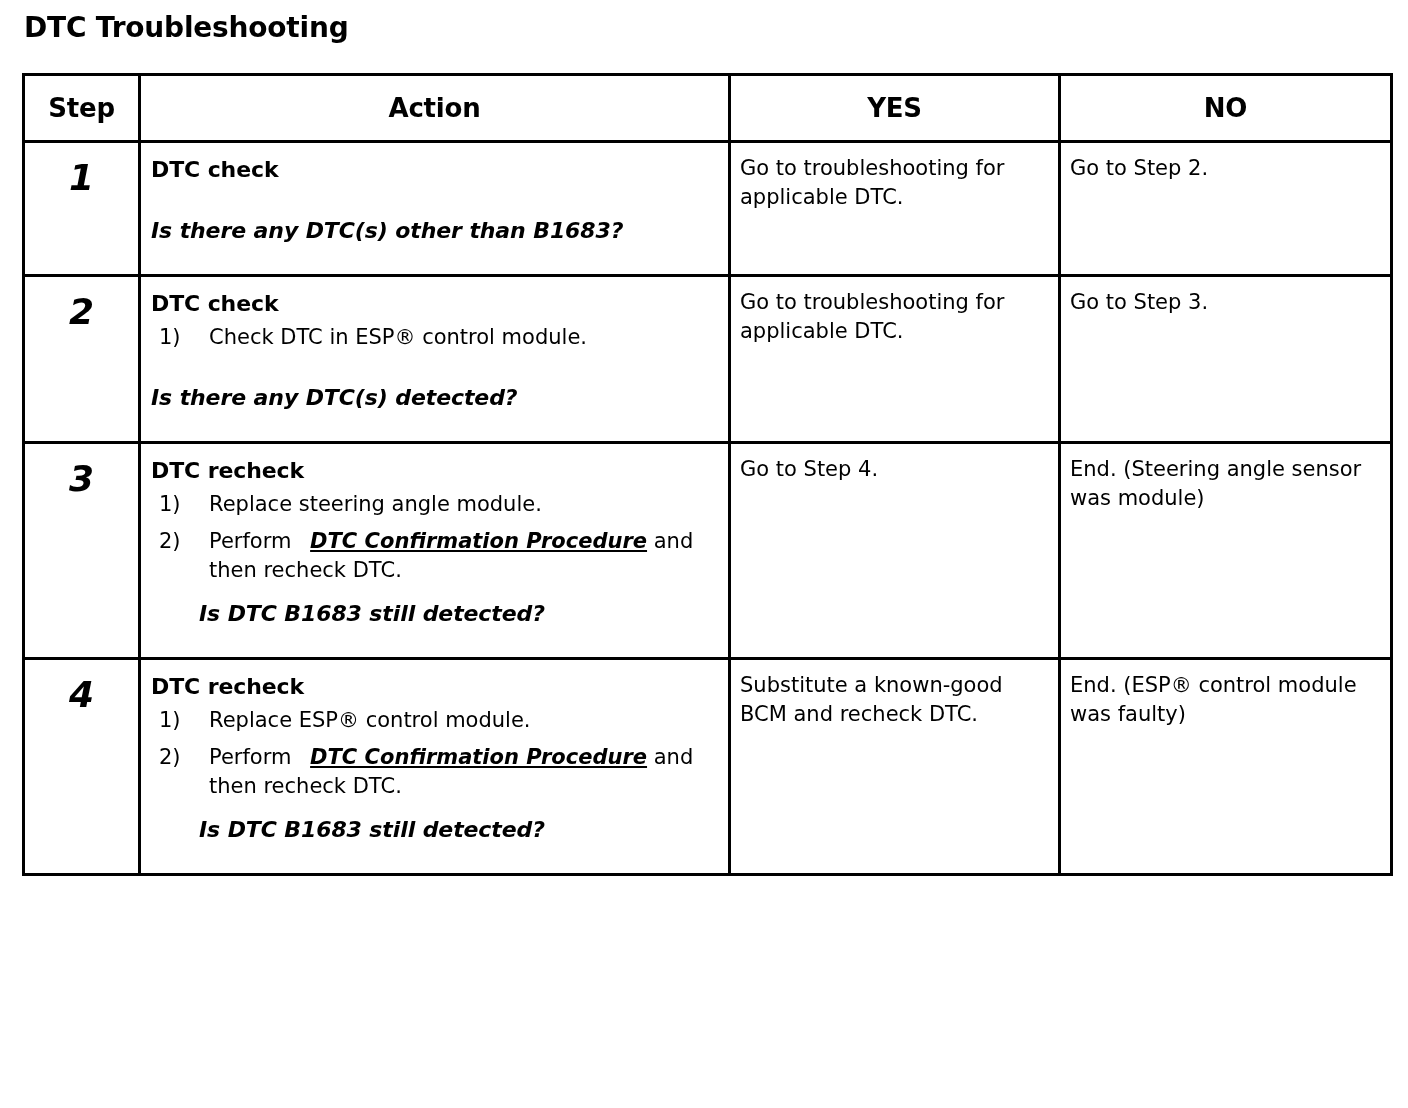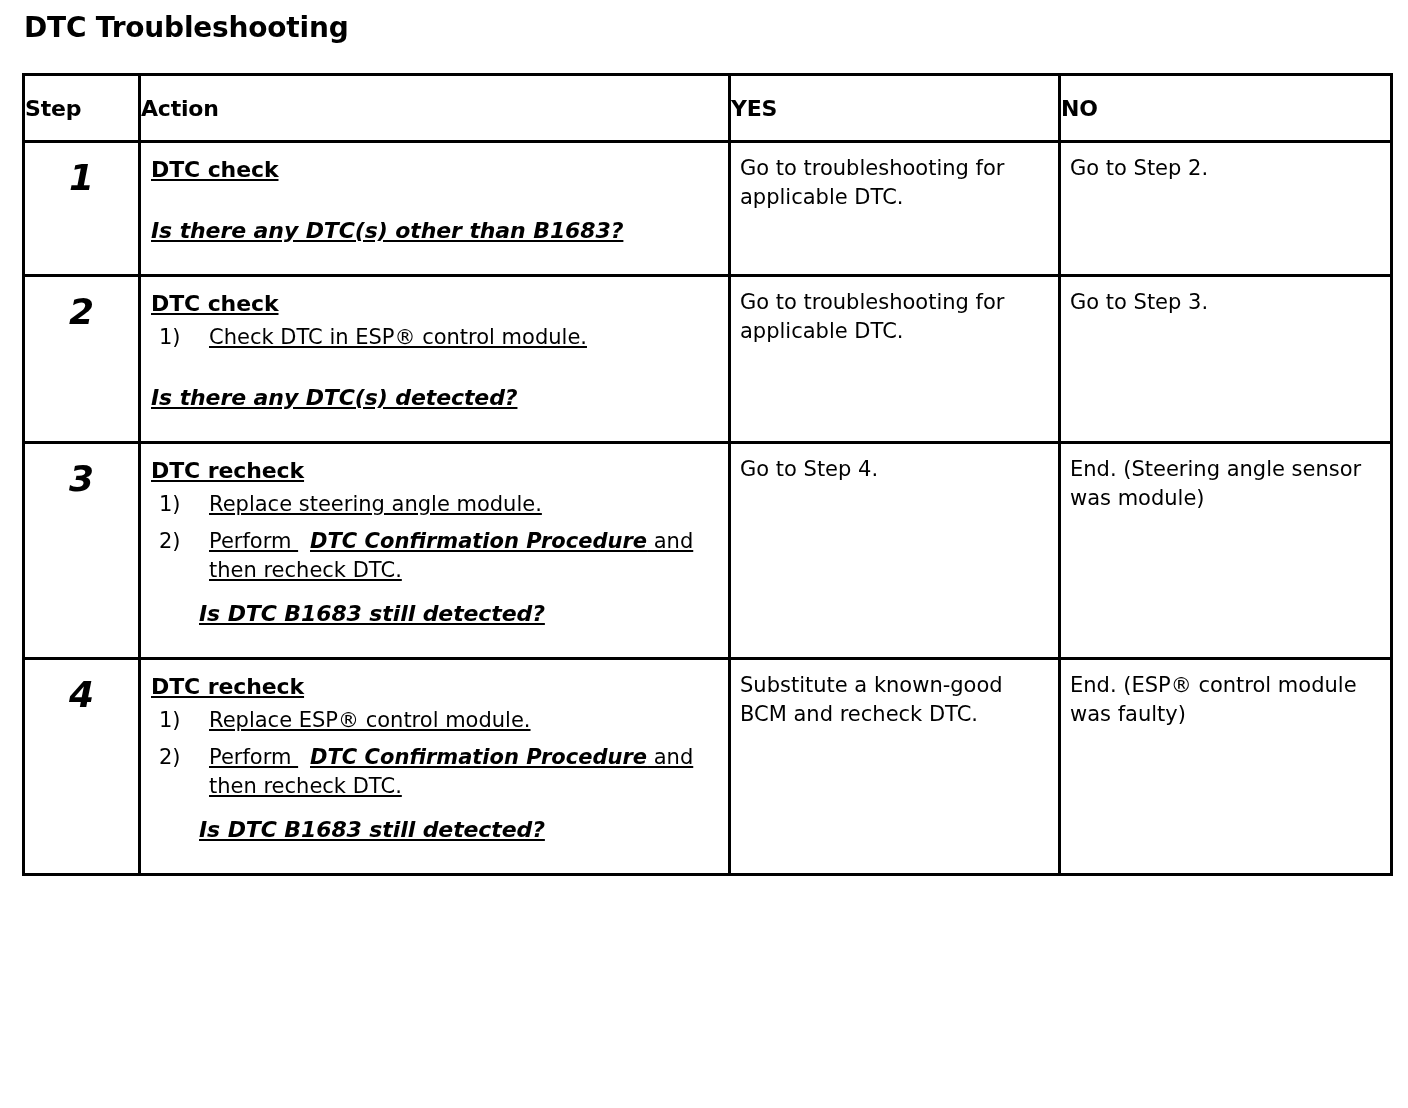--- a/index.html
+++ b/index.html
@@ -40,44 +40,43 @@
   }
   table.dtc-table, table.dtc-table th, table.dtc-table td {
     border: 3px solid #000000;
   }
   col.c-step  { width: 116px; }
   col.c-act   { width: 590px; }
   col.c-yes   { width: 330px; }
   col.c-no    { width: 332px; }
 
   th {
-    font-size: 22px;
-    font-weight: bold;
-    text-align: left;
+    font-size: 26px;
+    font-weight: bold;
+    text-align: center;
     vertical-align: middle;
     height: 64px;
     padding: 0;
     letter-spacing: -0.2px;
   }
   td {
     padding: 0;
     vertical-align: top;
   }
   td.step-cell {
     text-align: center;
     vertical-align: top;
     font-size: 36px;
     font-weight: bold;
     font-style: italic;
     padding-top: 14px;
     letter-spacing: 0px;
   }
   td.action-cell {
     padding: 12px 8px 28px 10px;
-    text-decoration: underline;
   }
   td.out-cell {
     padding: 11px 8px 30px 9px;
     font-size: 21px;
     line-height: 29px;
   }
   .heading {
     font-size: 22px;
     font-weight: bold;
     line-height: 30px;

